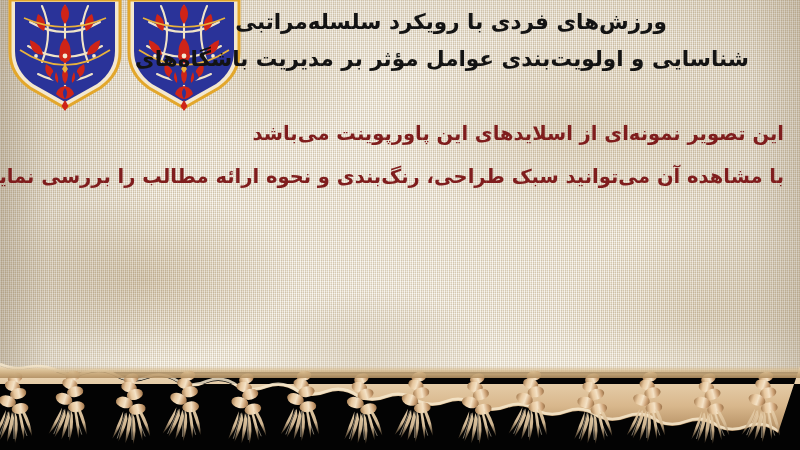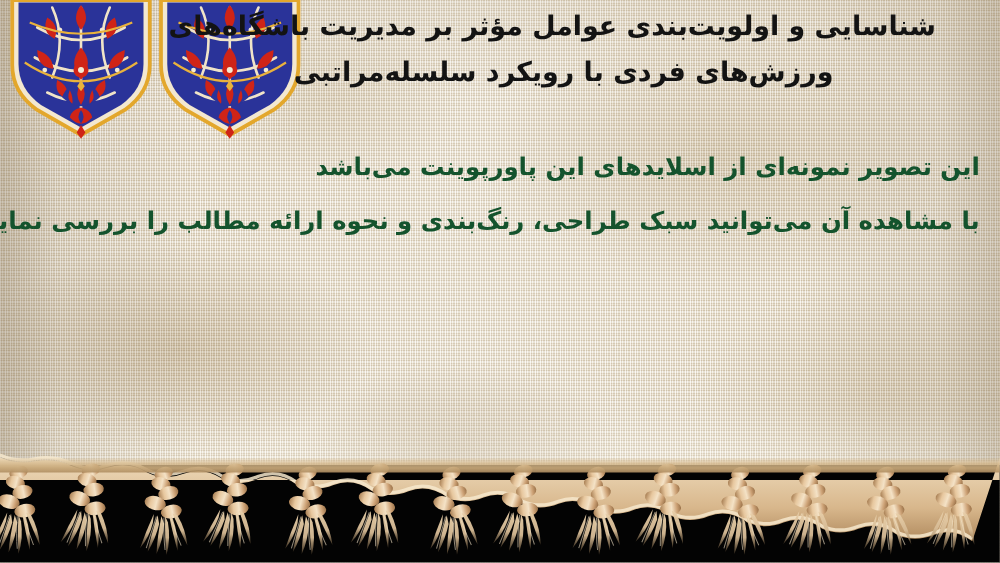--- a/index.html
+++ b/index.html
@@ -112,21 +112,21 @@
   }
   .title-line { display: block; white-space: nowrap; }
   .title-line.l1 { margin-right: 28px; }
   .title-line.l2 { margin-right: 10px; }
 
   .body {
     position: absolute;
     top: 112px;
     right: 16px;
     width: 768px;
-    color: #14532d;
+    color: #7f1d1d;
     font-size: 19.5px;
     font-weight: bold;
     line-height: 2.22;
     text-align: right;
   }
   .body-line { display: block; white-space: nowrap; }
 
   
   .black-field {
     position: absolute;
@@ -243,22 +243,22 @@
         <path d="M57 88 q-4 5 0 11 q4 -6 0 -11" fill="#2a3399"></path>
         <path d="M57 100 l3.5 6 -3.5 5 -3.5 -5 Z" fill="#cf2417"></path>
       </g>
     </svg>
 
   </div>
 
   <div class="text-layer">
 
     <div class="title">
+      <span class="title-line l2">ورزش‌های فردی با رویکرد سلسله‌مراتبی</span>
       <span class="title-line l1">شناسایی و اولویت‌بندی عوامل مؤثر بر مدیریت باشگاه‌های</span>
-      <span class="title-line l2">ورزش‌های فردی با رویکرد سلسله‌مراتبی</span>
     </div>
 
     <div class="body">
       <span class="body-line">این تصویر نمونه‌ای از اسلایدهای این پاورپوینت می‌باشد</span>
       <span class="body-line">با مشاهده آن می‌توانید سبک طراحی، رنگ‌بندی و نحوه ارائه مطالب را بررسی نمایید</span>
     </div>
 
   </div>
 
   <div class="black-field"></div>

